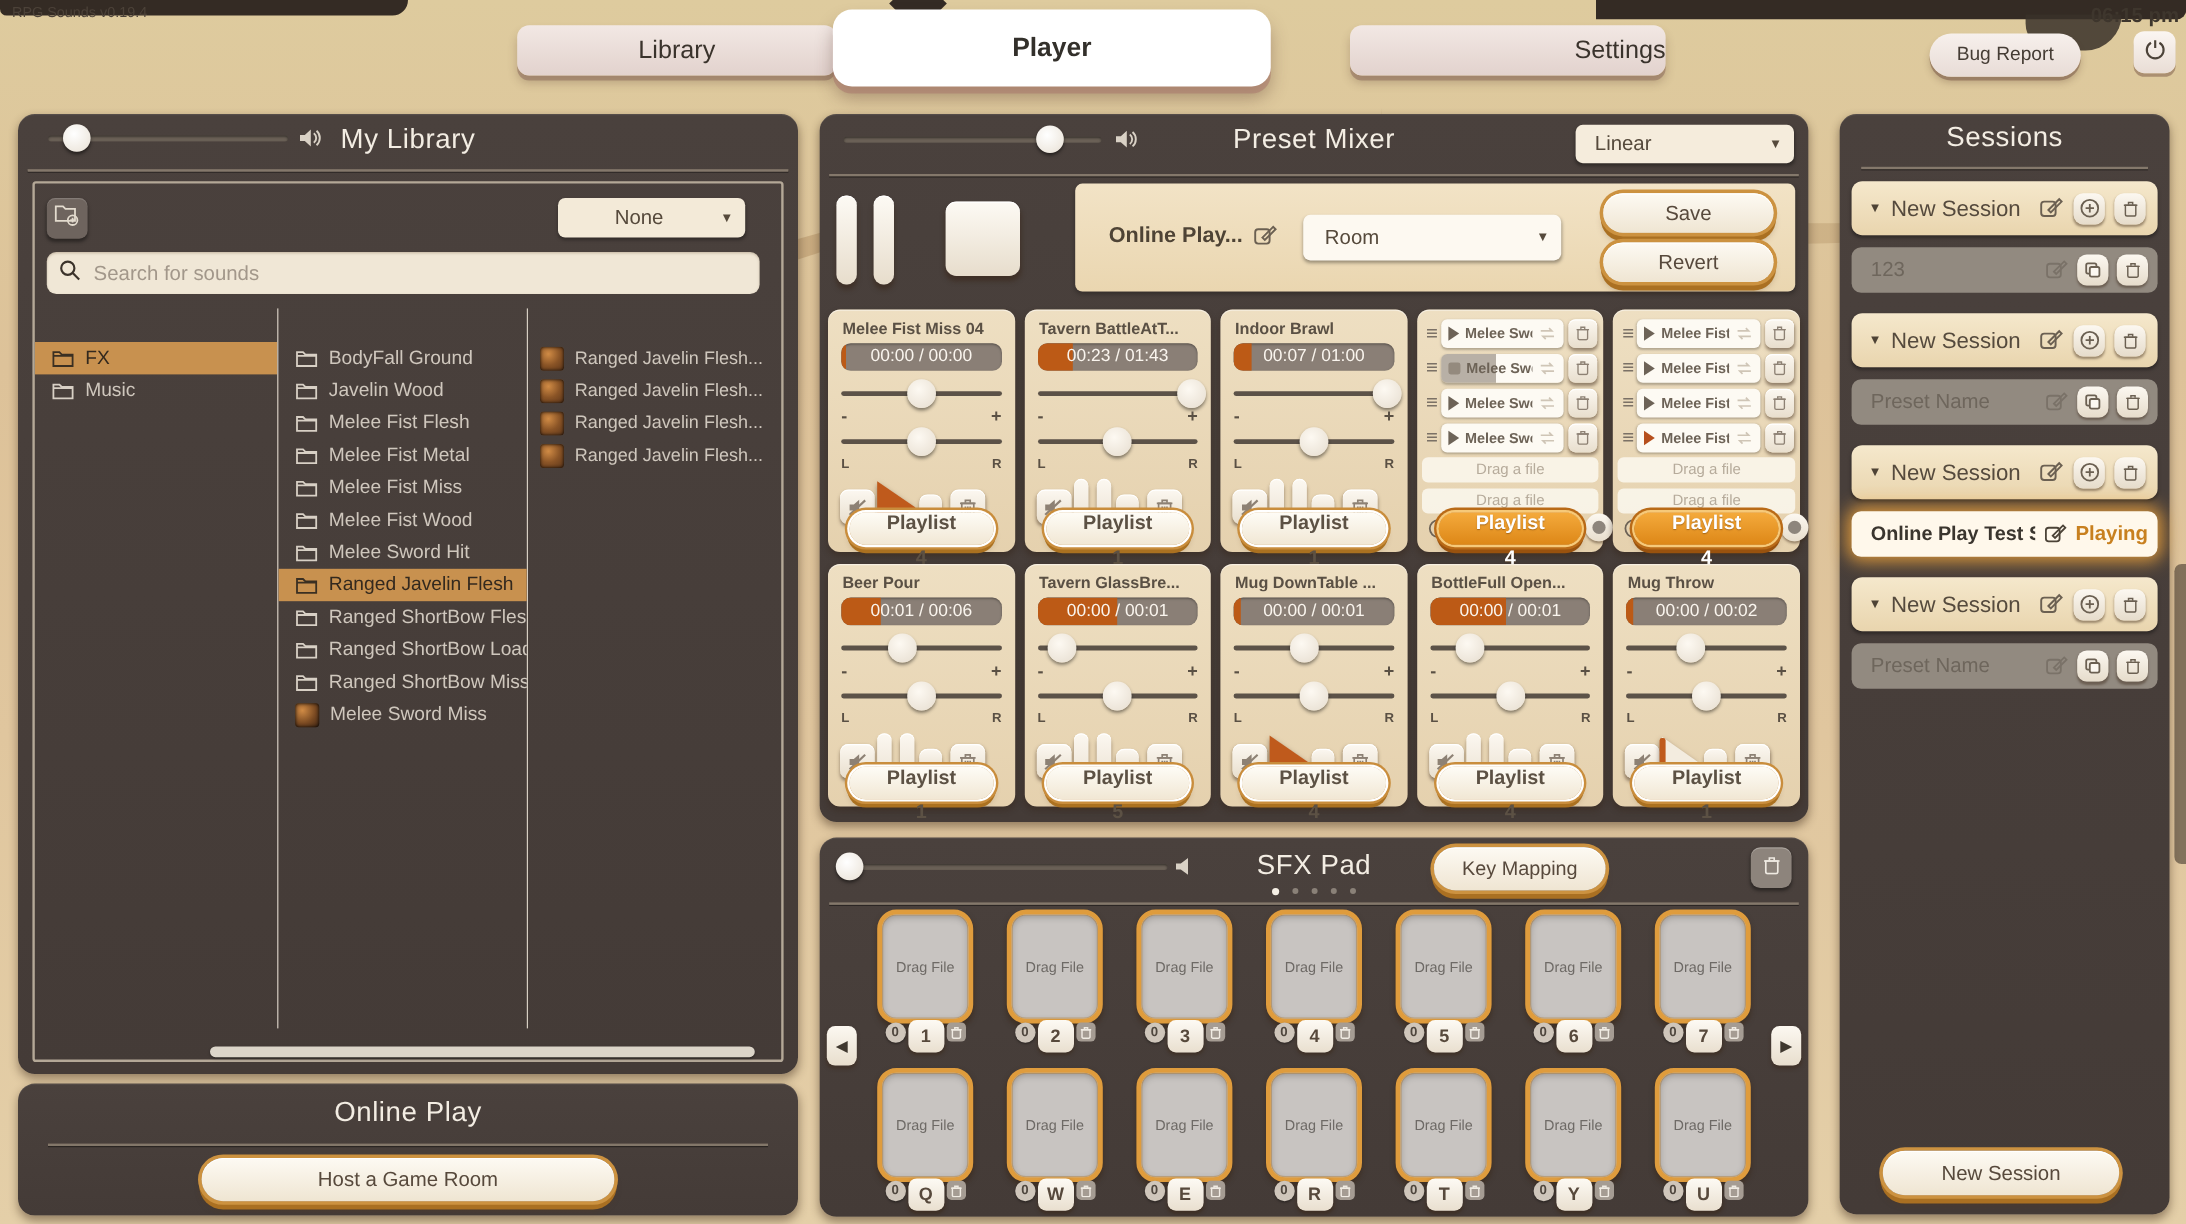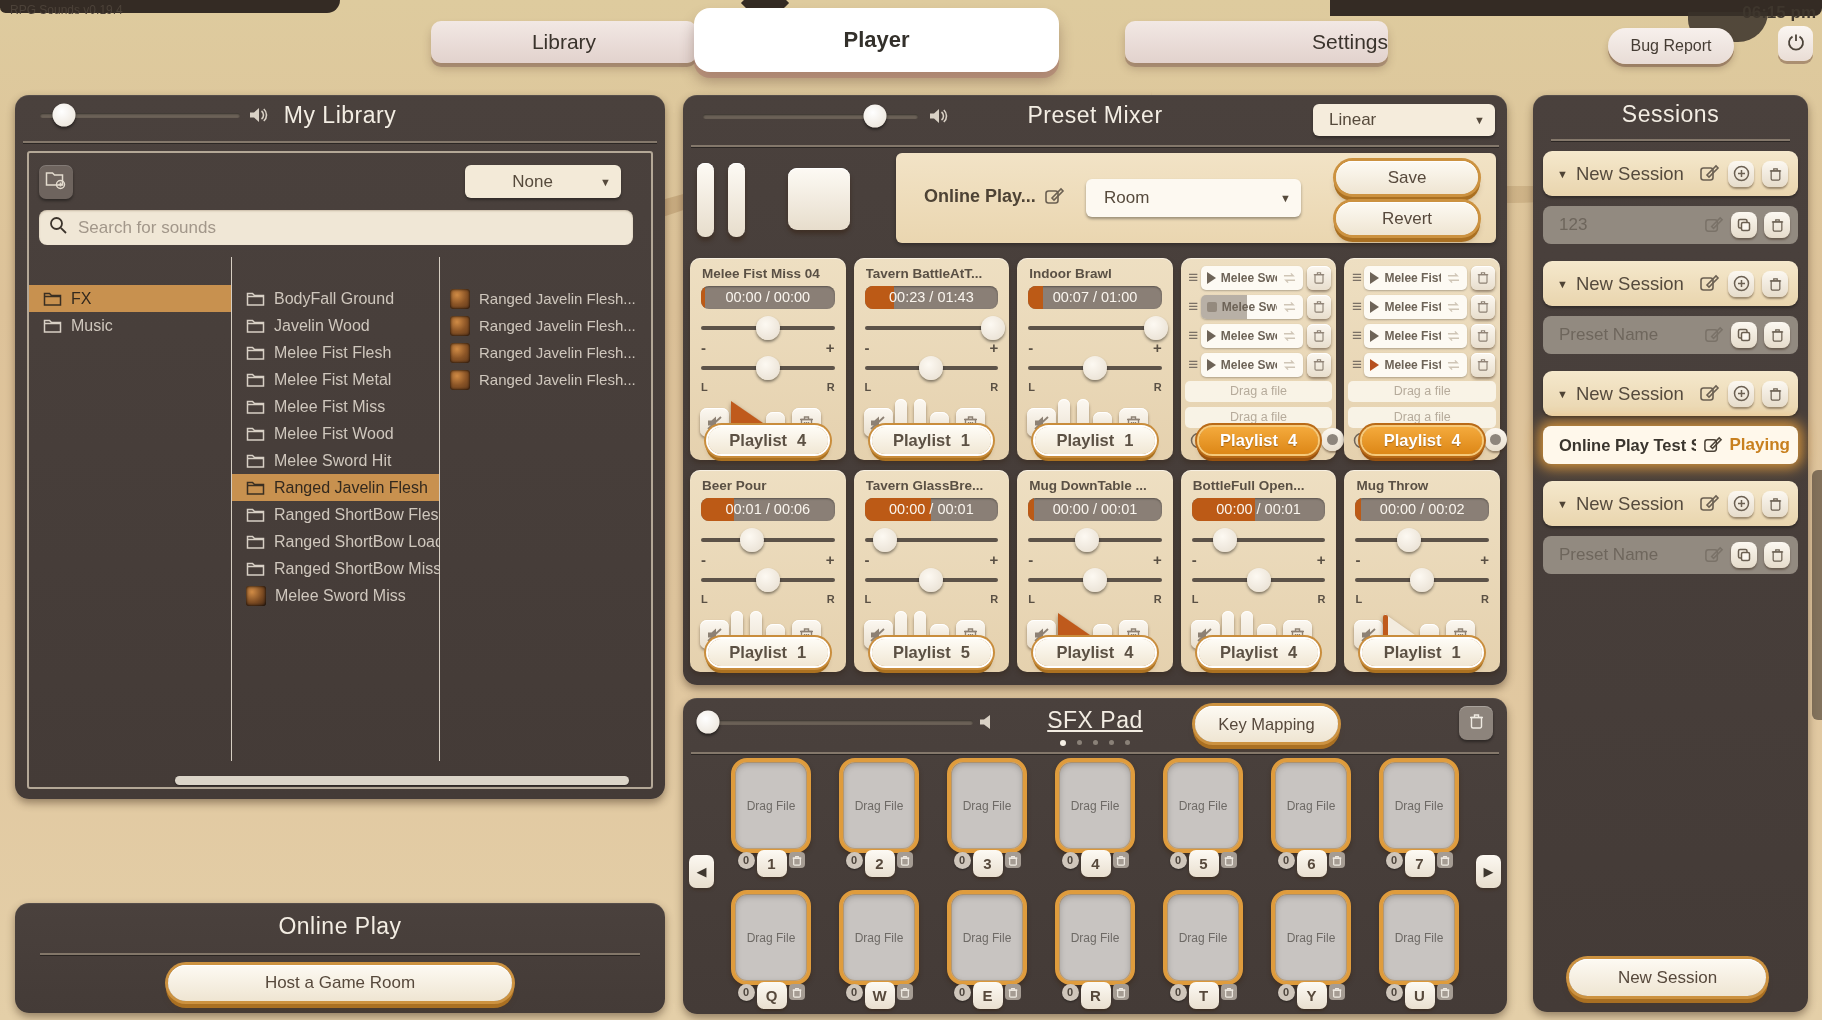--- a/index.html
+++ b/index.html
@@ -126,21 +126,21 @@
   .transport.pause .bars{display:flex;}
   .transport.outline .tri-outline{display:block;}
   .tri-orange{width:0;height:0;border-left:32px solid #bf5a1c;border-top:22px solid transparent;border-bottom:22px solid transparent;
     filter:drop-shadow(2px 2px 0 rgba(255,255,255,.75)) drop-shadow(0 2px 2px rgba(60,35,15,.5));margin-top:2px;}
   .bars{gap:7px;height:100%;}
   .bars i{width:12px;height:46px;border-radius:6px;background:linear-gradient(#fcf8f1,#e8decd);box-shadow:0 3px 3px rgba(60,40,25,.5),inset 0 1px 0 #fff;}
   .tri-outline{position:relative;width:0;height:0;border-left:30px solid #f3ecdf;border-top:21px solid transparent;border-bottom:21px solid transparent;
     filter:drop-shadow(0 2px 2px rgba(60,35,15,.5));margin-top:3px;}
   .tri-outline:before{content:"";position:absolute;left:-32px;top:-20px;width:5px;height:40px;background:#bf5a1c;border-radius:2px;}
   .pl-btn{position:absolute;bottom:6px;left:18px;right:18px;height:27px;border-radius:14px;
-    display:flex;align-items:center;justify-content:center;gap:10px;font-size:16.5px;font-weight:bold;cursor:pointer;}
+    display:flex;align-items:center;gap:10px;font-size:16.5px;font-weight:bold;cursor:pointer;flex-direction:column;}
   .pl-btn.light{background:linear-gradient(#fefcf6,#f1e7d4);color:#5c5144;
     box-shadow:0 0 0 2px #fff,0 0 0 4px #c98d3c,0 5px 0 2px #ab7120,0 6px 5px rgba(90,55,20,.35);}
   .pl-btn.orange{background:linear-gradient(#f4aa3c,#dd8717);color:#fff;text-shadow:0 1px 1px rgba(100,55,10,.5);
     box-shadow:0 0 0 2px #f6c979,0 0 0 4px #b96a17,0 5px 0 2px #99520e,0 6px 5px rgba(90,55,20,.35);}
   .tracks{position:absolute;top:7px;left:5px;right:5px;}
   .track{height:25px;margin-bottom:4px;display:flex;align-items:center;}
   .track .handle{width:15px;color:#7b7166;font-size:17px;line-height:15px;text-align:center;cursor:grab;}
   .track .pill{flex:1;height:24px;border-radius:5px;background:#fdfaf3;box-shadow:0 1px 2px rgba(0,0,0,.25);
     display:flex;align-items:center;padding:0 6px;gap:5px;overflow:hidden;}
   .track .ticon{width:0;height:0;border-left:9px solid #6d6357;border-top:6px solid transparent;border-bottom:6px solid transparent;flex:0 0 auto;}
@@ -221,21 +221,21 @@
   <div class="tab active">Player</div>
   <div class="tab set">Settings</div>
   <div class="pill-btn bug-btn">Bug Report</div>
   <div class="power-btn">
       <span><svg width="18" height="18" viewBox="0 0 18 18" fill="none" stroke="currentColor" stroke-width="1.8">
           <path d="M5.5,3.6 a7,7 0 1 0 7,0"></path>
           <line x1="9" y1="1.5" x2="9" y2="8"></line>
         </svg></span>
     </div>
 
-  <div class="panel" style="left:15px;top:95px;width:650px;height:704px;">
+  <div class="panel" style="left:15px;top:95px;width:650px;height:800px;">
     <div class="vslider" style="left:25px;top:10px;width:200px;height:24px;">
       <div class="track"></div>
       <div class="knob" style="left: 12%;"></div>
     </div>
     <span class="spk" style="position:absolute;left:233px;top:11px;"><svg width="20" height="18" viewBox="0 0 20 18" fill="none">
           <path d="M2,6.5 h4 l5,-4.5 v14 l-5,-4.5 h-4 z" fill="currentColor"></path>
           <path d="M13.5,5 a5,5 0 0 1 0,8 M15.8,3 a8,8 0 0 1 0,12" stroke="currentColor" stroke-width="1.6" fill="none"></path>
         </svg></span>
     <div class="panel-title" style="top:7px;">My Library</div>
     <div class="panel-divider" style="left:8px;right:8px;top:46px;"></div>
@@ -1119,21 +1119,21 @@
   </div>
 
   <div class="panel" style="left:683px;top:698px;width:824px;height:316px;">
     <div class="vslider" style="left:20px;top:14px;width:270px;height:24px;">
       <div class="track"></div>
       <div class="knob" style="left: 2%;"></div>
     </div>
     <span class="spk" style="position:absolute;left:296px;top:16px;"><svg width="14" height="16" viewBox="0 0 14 16" fill="none">
           <path d="M1,5.5 h4 l6,-4.5 v14 l-6,-4.5 h-4 z" fill="currentColor"></path>
         </svg></span>
-    <div class="panel-title" style="top:9px;text-decoration:underline;">SFX Pad</div>
+    <div class="panel-title" style="top:9px;">SFX Pad</div>
     <div class="dots">
         <i class="on"></i>
         <i></i>
         <i></i>
         <i></i>
         <i></i>
       </div>
     <div class="ring-btn km-btn">Key Mapping</div>
     <div class="sfx-trash">
         <span><svg width="15" height="16" viewBox="0 0 15 16" fill="none" stroke="currentColor" stroke-width="1.4">

